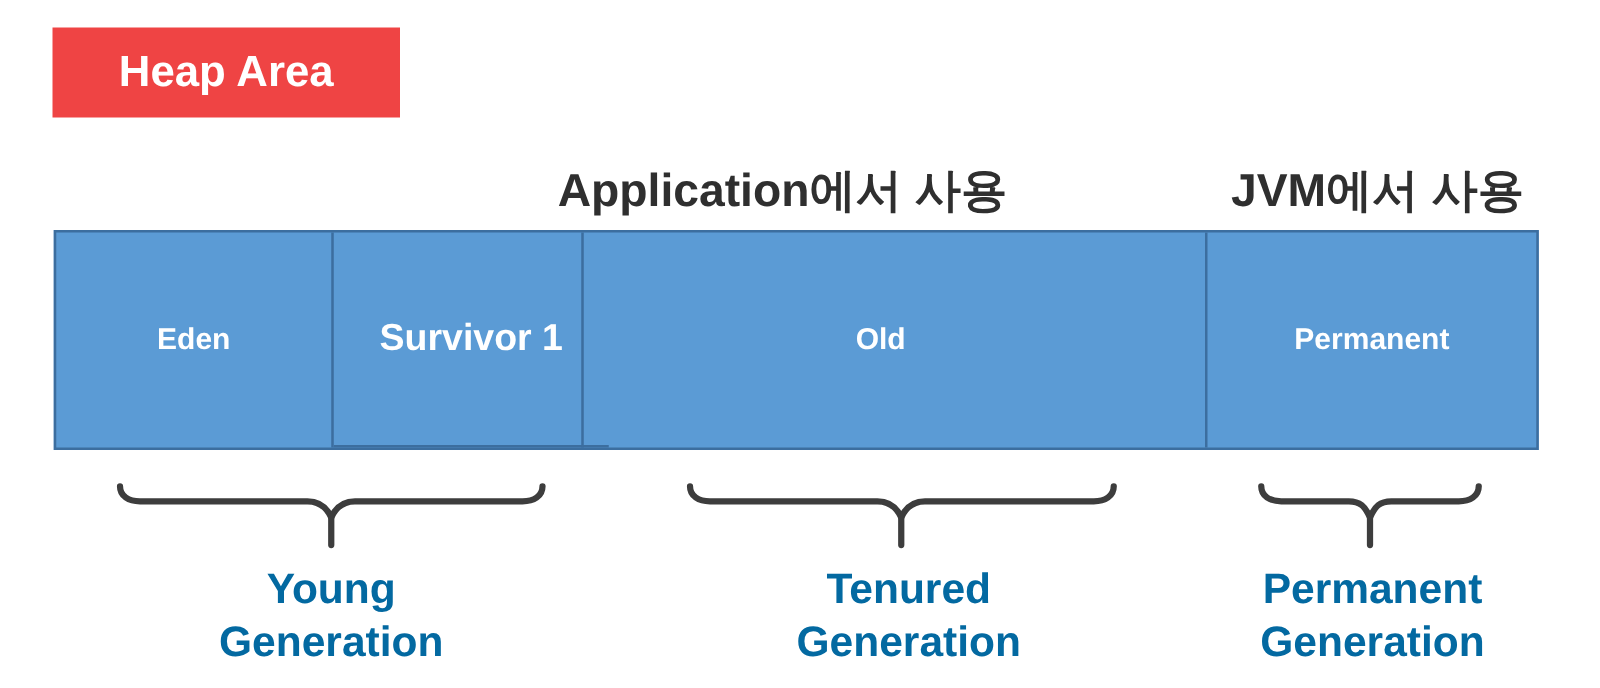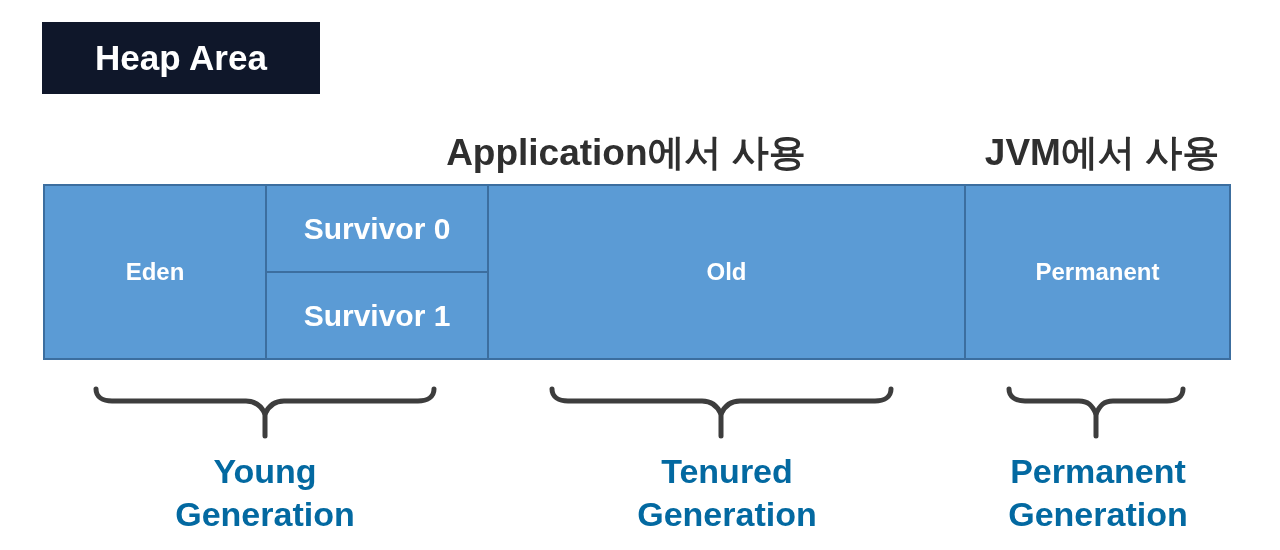--- a/index.html
+++ b/index.html
@@ -11,21 +11,21 @@
     background: #ffffff;
     font-family: "Liberation Sans", "DejaVu Sans", sans-serif;
     overflow: hidden;
   }
 
   
   .heap-badge {
     position: absolute;
     left: 42px; top: 22px;
     width: 278px; height: 72px;
-    background: #0f172a;
+    background: #ef4444;
     color: #ffffff;
     display: flex;
     align-items: center;
     justify-content: center;
     font-size: 35px;
     font-weight: 700;
     letter-spacing: 0px;
   }
 
   
@@ -75,21 +75,21 @@
   .survivor-cell {
     flex: 1;
     display: flex;
     align-items: center;
     justify-content: center;
     color: #ffffff;
     font-size: 30px;
     font-weight: 700;
   }
   .survivor-cell:first-child { border-bottom: 2px solid #3c6e9f; }
-  .cell-old { left: 442px; width: 477px; border-left: 2px solid #3c6e9f; }
+  .cell-old { left: 420px; width: 477px; border-left: 2px solid #3c6e9f; }
   .cell-perm { left: 919px; width: 265px; border-left: 2px solid #3c6e9f; }
 
   
   .brace {
     position: absolute;
     top: 386px;
     height: 56px;
   }
   .brace svg { display: block; }
 
@@ -115,21 +115,20 @@
   <div class="heap-badge">
     <span>Heap Area</span>
   </div>
 
   <div class="usage-label usage-app">Application에서 사용</div>
   <div class="usage-label usage-jvm">JVM에서 사용</div>
 
   <div class="heap-bar">
     <div class="cell cell-eden">Eden</div>
     <div class="survivor-col">
-      <div class="survivor-cell">Survivor 0</div>
       <div class="survivor-cell">Survivor 1</div>
     </div>
     <div class="cell cell-old">Old</div>
     <div class="cell cell-perm">Permanent</div>
   </div>
 
   <div class="brace" style="left:93px; width:344px;">
     <svg width="344" height="56" viewBox="0 0 344 56" fill="none">
       <path d="M 3 3 C 3 11 10 15 19 15 L 153 15 C 162 15 168 19 172 28 C 176 19 182 15 191 15 L 325 15 C 334 15 341 11 341 3" stroke="#3d3d3d" stroke-width="5" stroke-linecap="round" stroke-linejoin="round" fill="none"></path>
       <path d="M 172 27 L 172 50" stroke="#3d3d3d" stroke-width="5" stroke-linecap="round" fill="none"></path>

